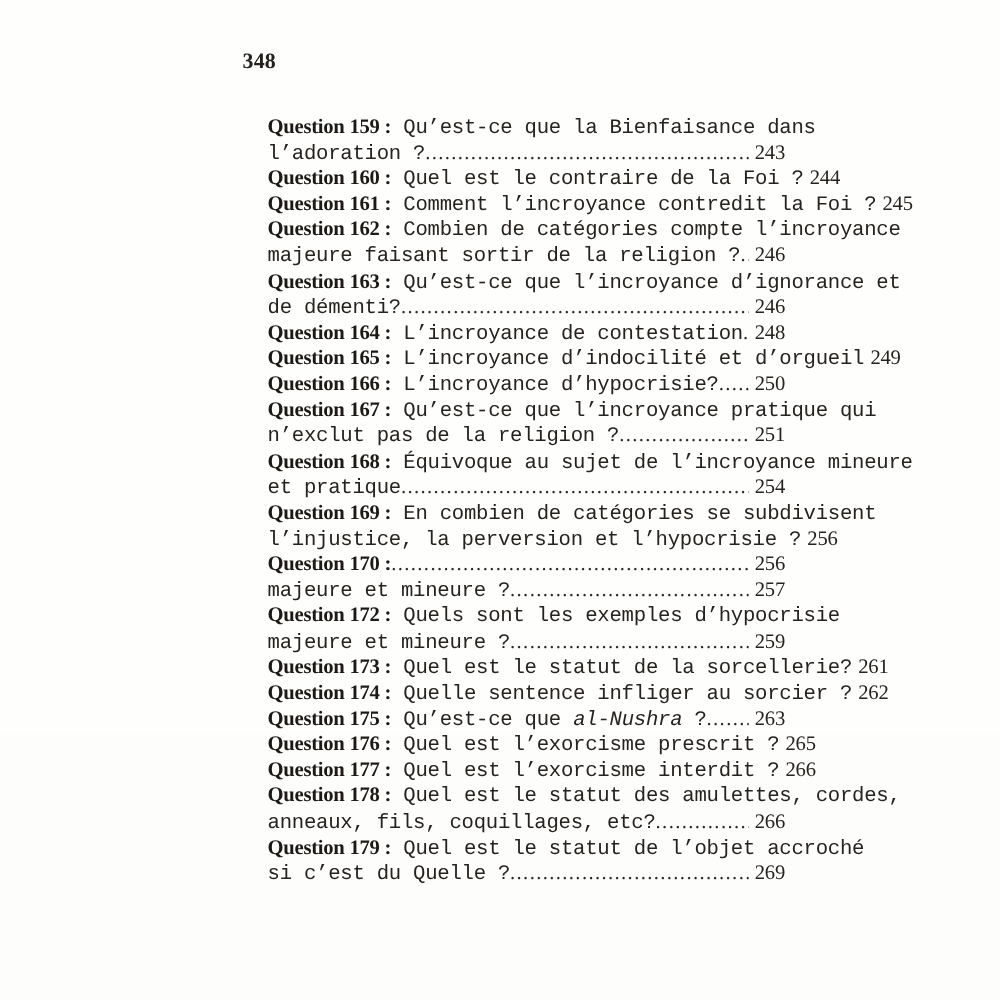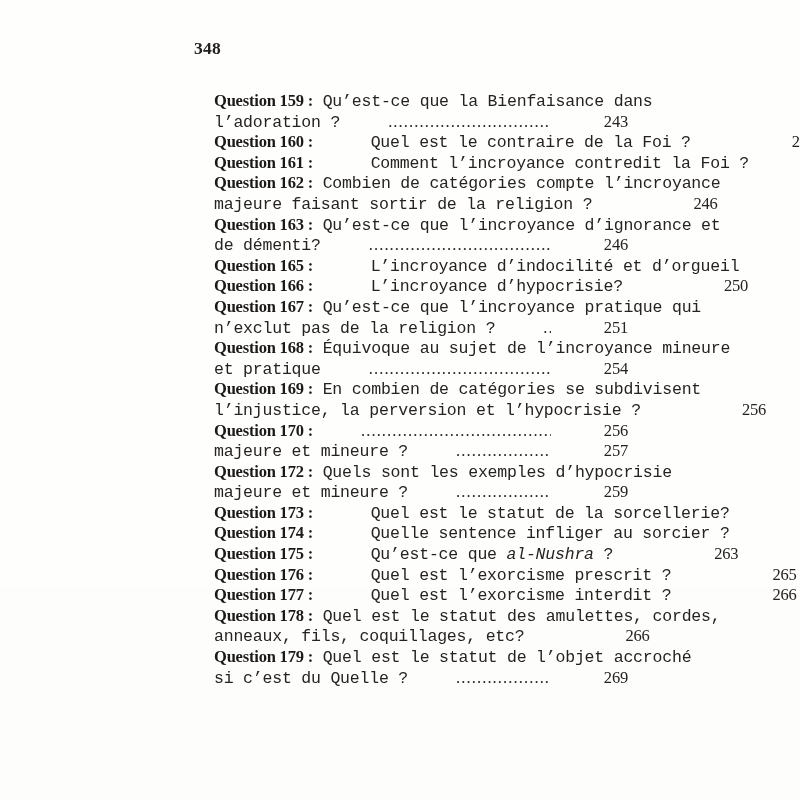--- a/index.html
+++ b/index.html
@@ -40,21 +40,20 @@
     color: #26221f;
   }
   .entry { display: block; }
   .line {
     white-space: nowrap;
     height: 20.6px;
   }
   .line.last {
     display: flex;
     align-items: baseline;
-    gap: 48px;
   }
   .q {
     font-weight: bold;
     color: #1c1916;
     white-space: pre;
     flex: 0 0 auto;
   }
   .t {
     white-space: pre;
     flex: 0 0 auto;
@@ -118,20 +117,28 @@
       <div class="entry">
         <div class="line"><span class="q">Question 163 :</span><span class="t"> Qu’est-ce que l’incroyance d’ignorance et</span></div>
         <div class="line last">
           <span class="t">de démenti?</span>
           <span class="leader"></span>
           <span class="pg">246</span>
         </div>
       </div>
       <div class="entry">
         <div class="line last">
+          <span class="q">Question 164 :</span>
+          <span class="t"> L’incroyance de contestation</span>
+          <span class="leader"></span>
+          <span class="pg">248</span>
+        </div>
+      </div>
+      <div class="entry">
+        <div class="line last">
           <span class="q">Question 165 :</span>
           <span class="t"> L’incroyance d’indocilité et d’orgueil</span>
           <span class="leader"></span>
           <span class="pg">249</span>
         </div>
       </div>
       <div class="entry">
         <div class="line last">
           <span class="q">Question 166 :</span>
           <span class="t"> L’incroyance d’hypocrisie?</span>

